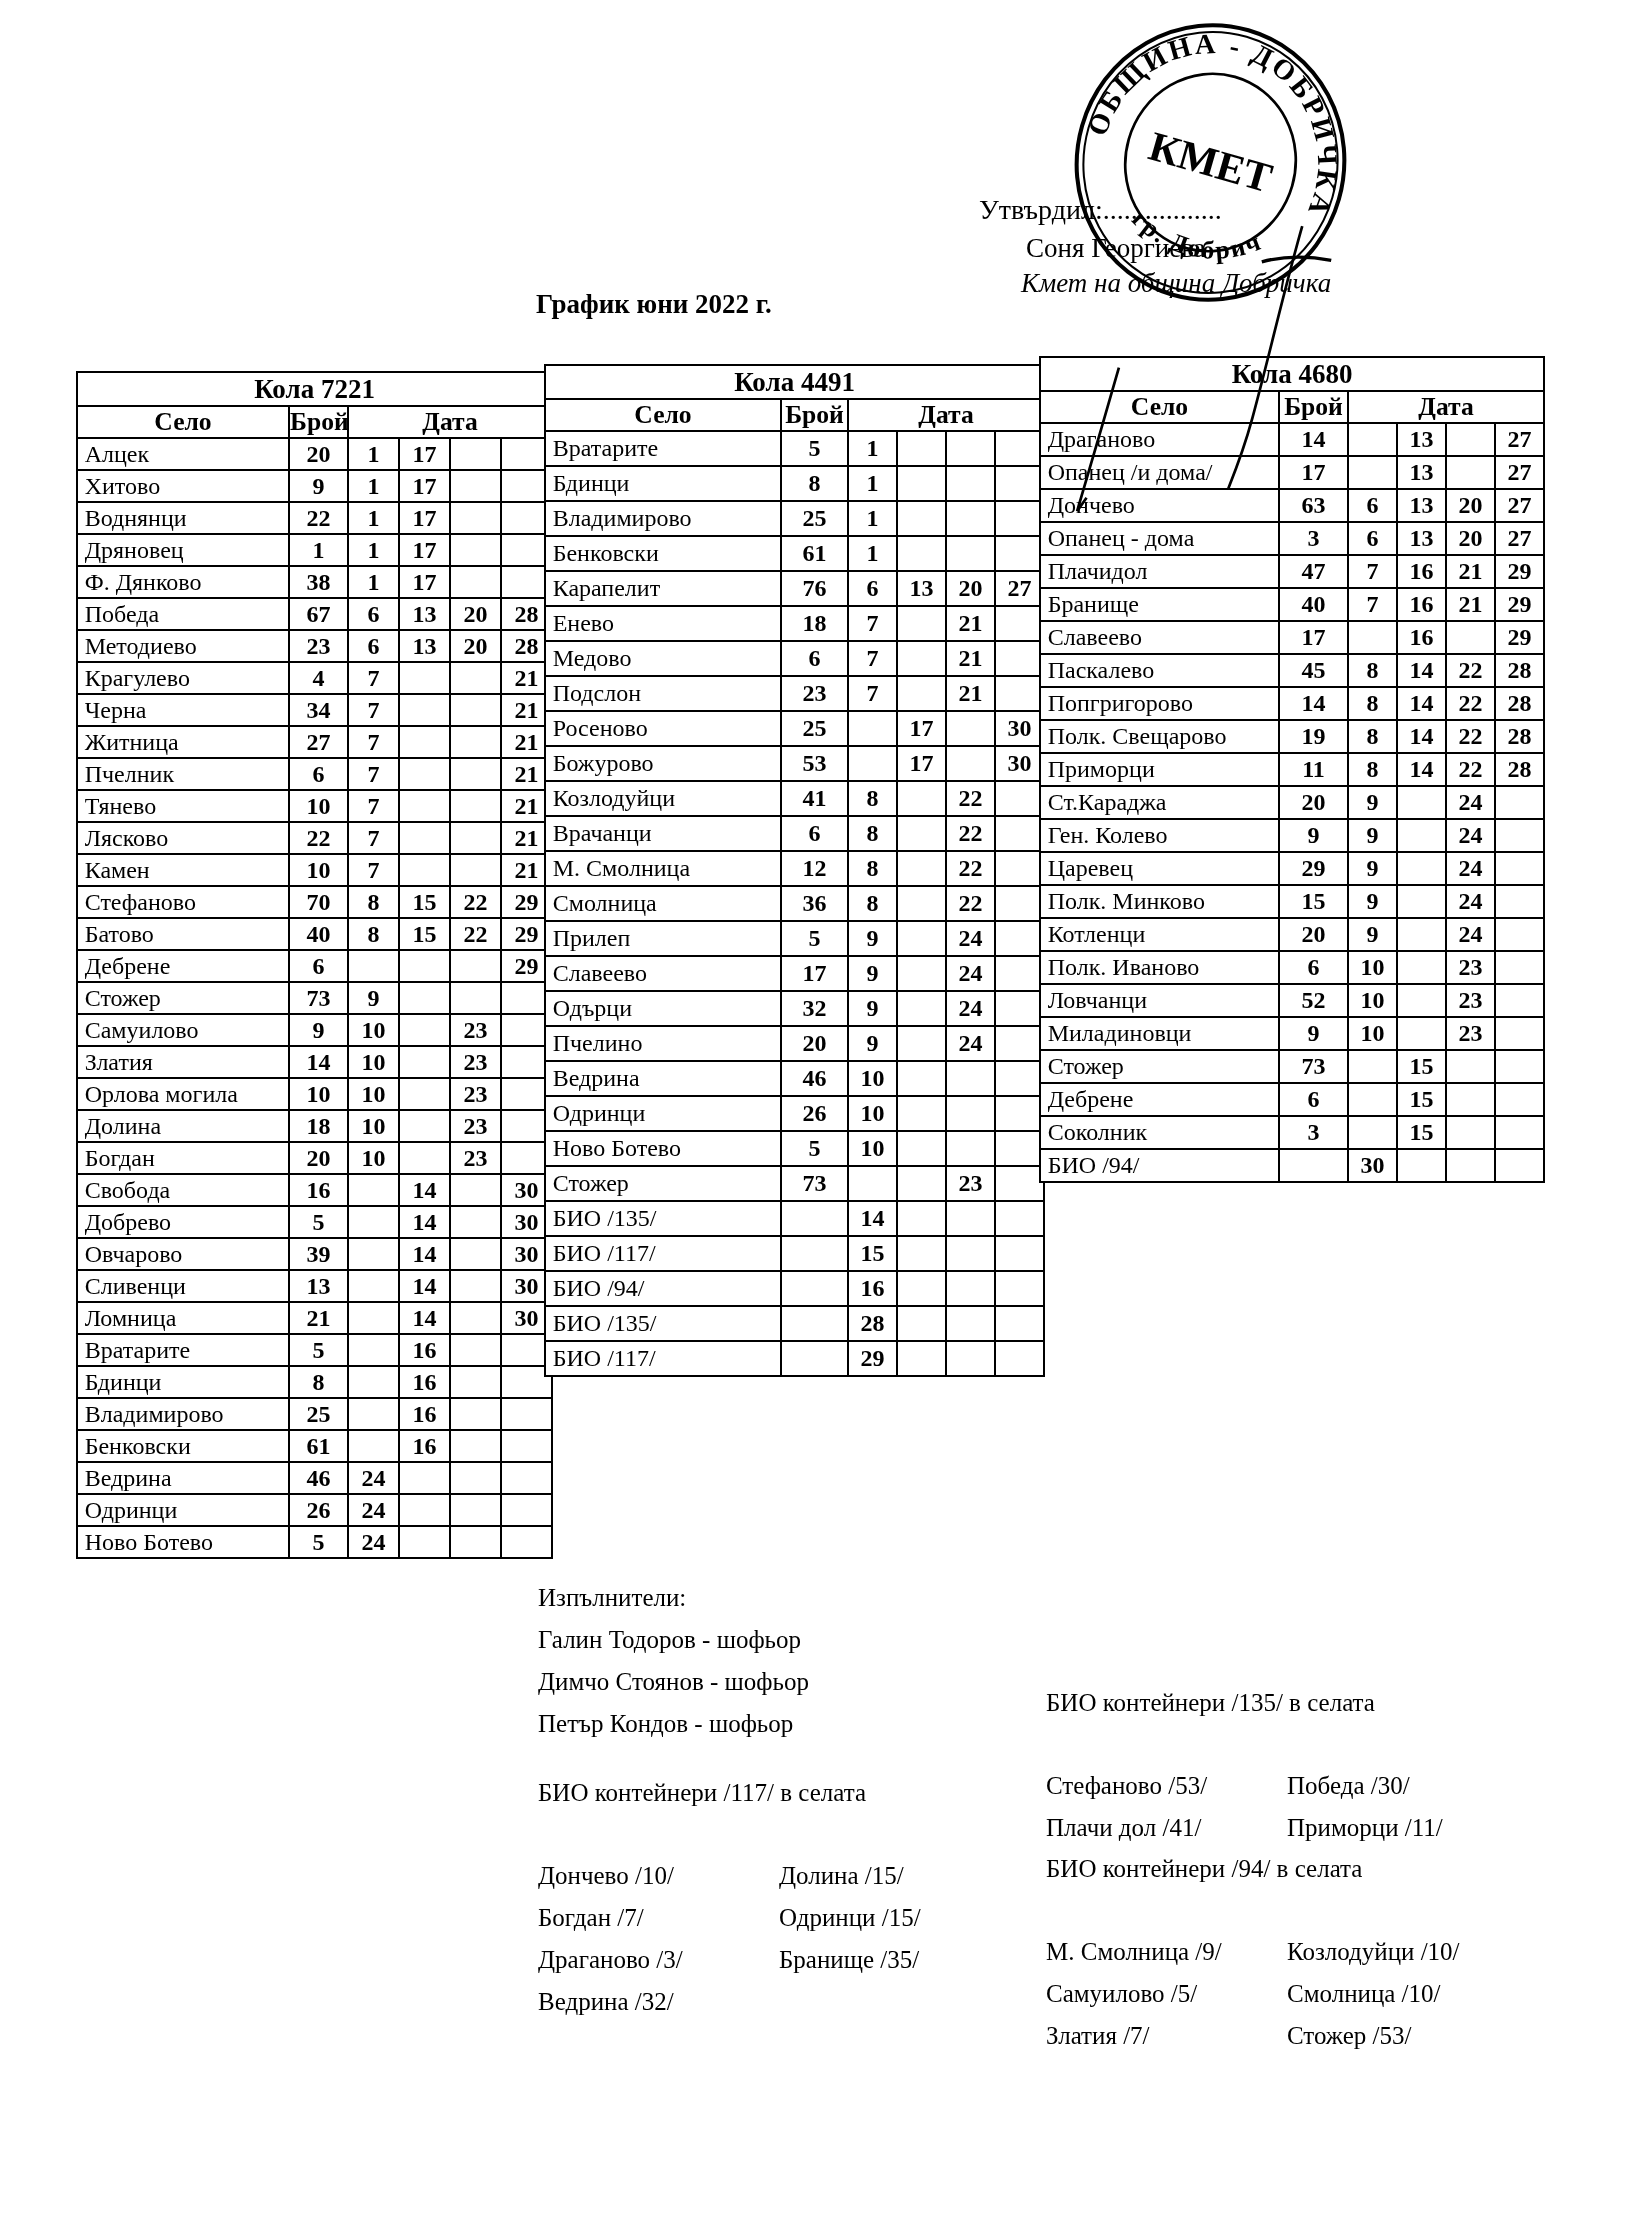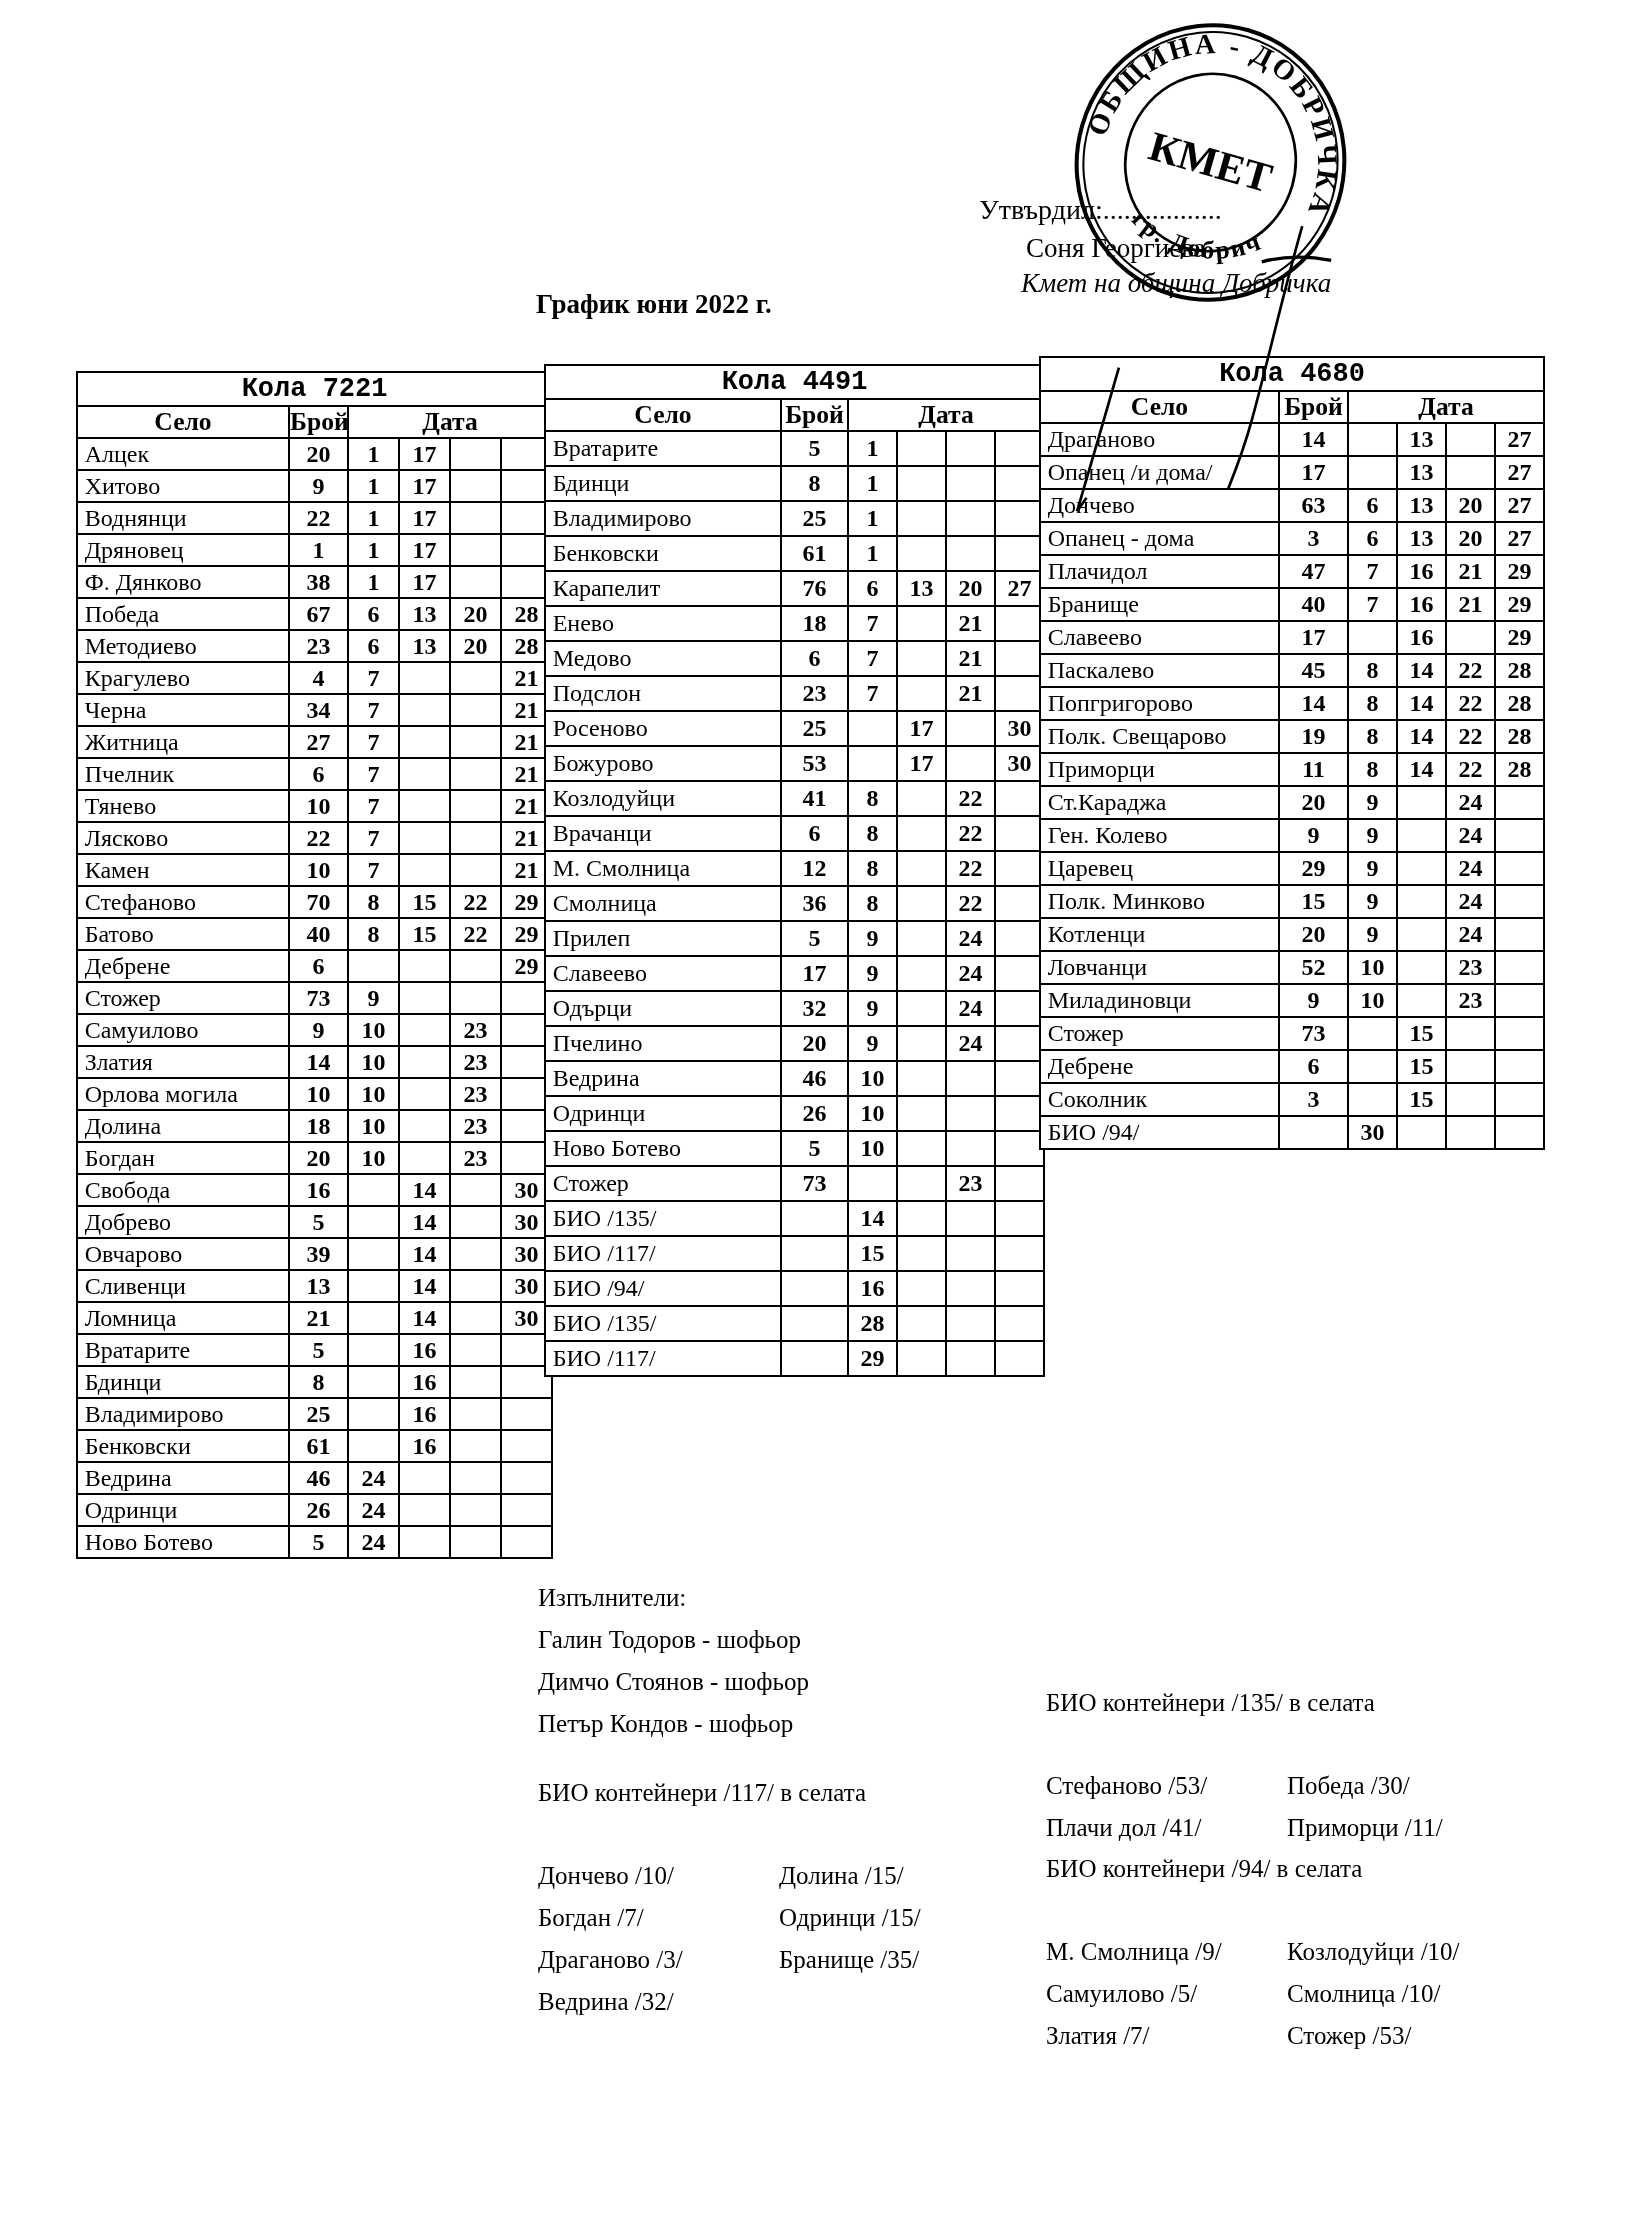--- a/index.html
+++ b/index.html
@@ -9,21 +9,21 @@
   }
   
   .approve-line{position:absolute;left:934px;top:194px;font-size:28px;margin-left:45px;}
   .approve-name{position:absolute;left:1026px;top:233px;font-size:27px;text-align:right;}
   .approve-title{position:absolute;left:1021px;top:268px;font-size:27px;font-style:italic;}
   
   .doc-title{position:absolute;left:536px;top:289px;font-size:27px;font-weight:bold;}
   
   table.t{position:absolute;border-collapse:collapse;table-layout:fixed;background:#fff;}
   .t th,.t td{border:2px solid #000;padding:0;overflow:hidden;white-space:nowrap;}
-  .t th.kola{font-size:27px;font-weight:bold;text-align:center;height:32px;font-family:Liberation Mono, monospace;}
+  .t th.kola{font-size:27px;font-weight:bold;text-align:center;height:32px;}
   .t tr.head th{font-size:25.6px;font-weight:bold;text-align:center;height:30px;}
   .t td.c-vil{font-size:24px;padding-left:6.7px;text-align:left;font-weight:normal;}
   .t td.c-cnt,.t td.c-dat{font-size:24px;font-weight:bold;text-align:center;}
   .t1 tbody td{height:30px;}
   .t2 tbody td{height:33px;}
   .t3 tbody td{height:31px;}
   
   .stamp{position:absolute;left:1052px;top:13.5px;width:317px;height:297px;}
   
   .marks{position:absolute;left:0;top:0;width:1646px;height:2239px;pointer-events:none;}
@@ -747,20 +747,28 @@
         </tr>
         <tr>
           <td class="c-vil">Котленци</td>
           <td class="c-cnt">20</td>
           <td class="c-dat">9</td>
           <td class="c-dat"></td>
           <td class="c-dat">24</td>
           <td class="c-dat"></td>
         </tr>
         <tr>
+          <td class="c-vil">Полк. Иваново</td>
+          <td class="c-cnt">6</td>
+          <td class="c-dat">10</td>
+          <td class="c-dat"></td>
+          <td class="c-dat">23</td>
+          <td class="c-dat"></td>
+        </tr>
+        <tr>
           <td class="c-vil">Ловчанци</td>
           <td class="c-cnt">52</td>
           <td class="c-dat">10</td>
           <td class="c-dat"></td>
           <td class="c-dat">23</td>
           <td class="c-dat"></td>
         </tr>
         <tr>
           <td class="c-vil">Миладиновци</td>
           <td class="c-cnt">9</td>

